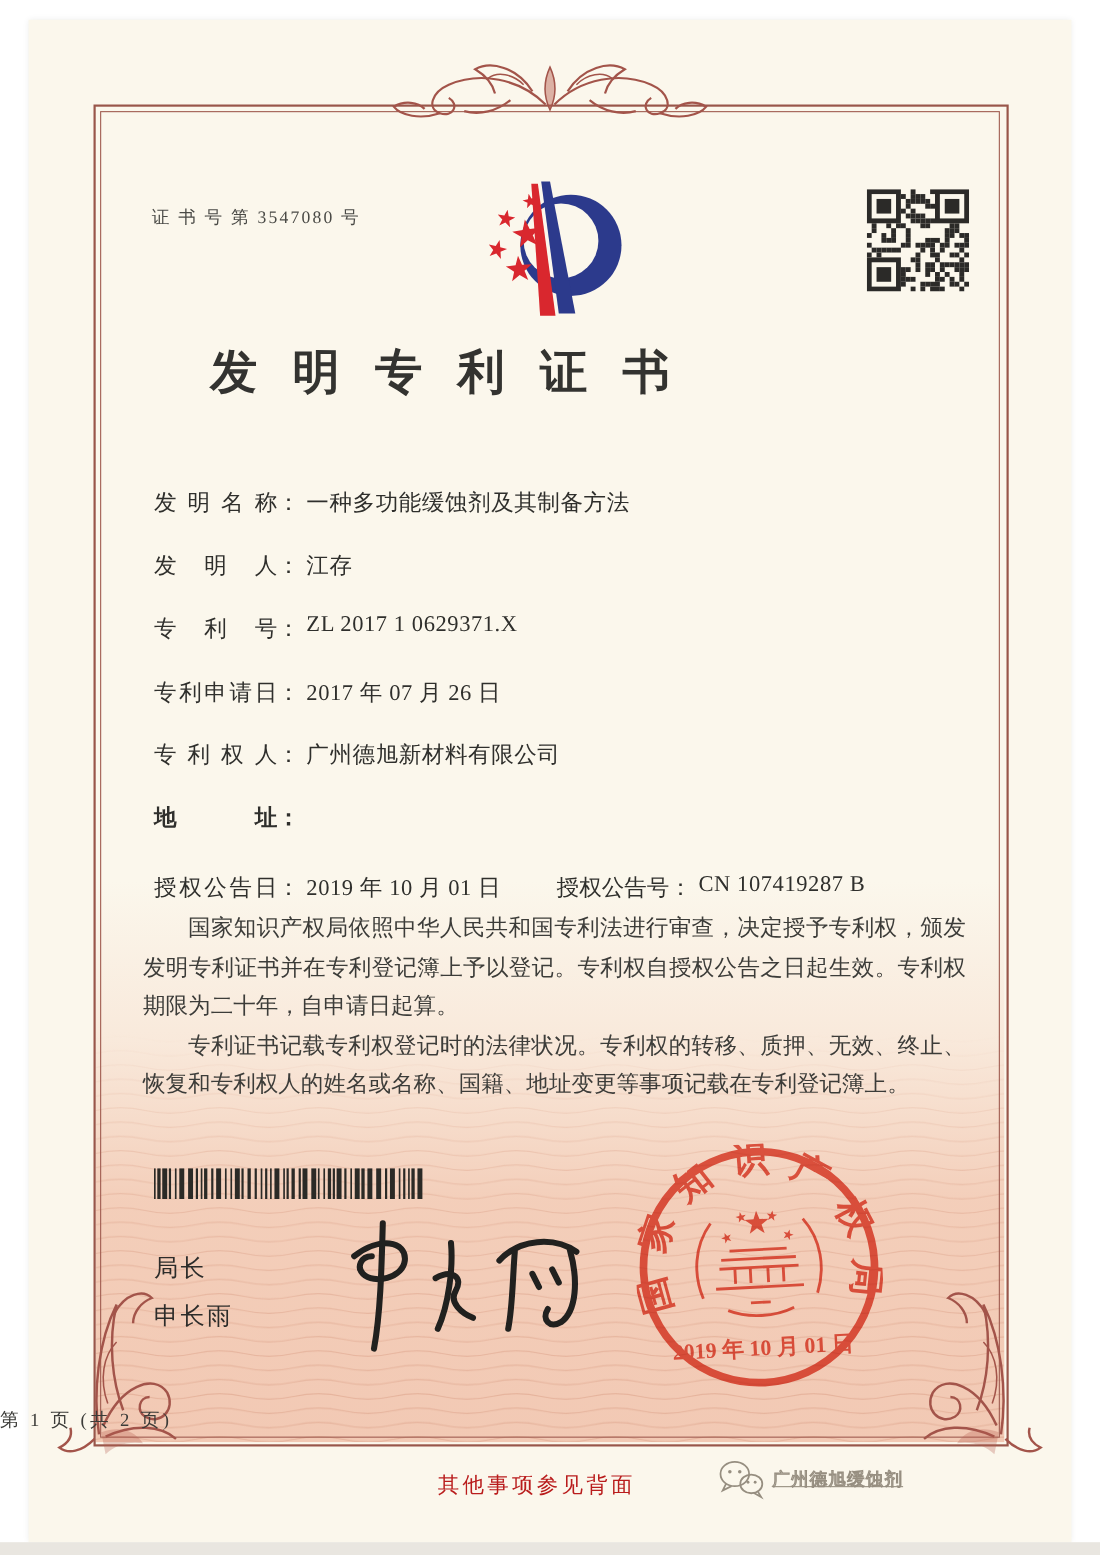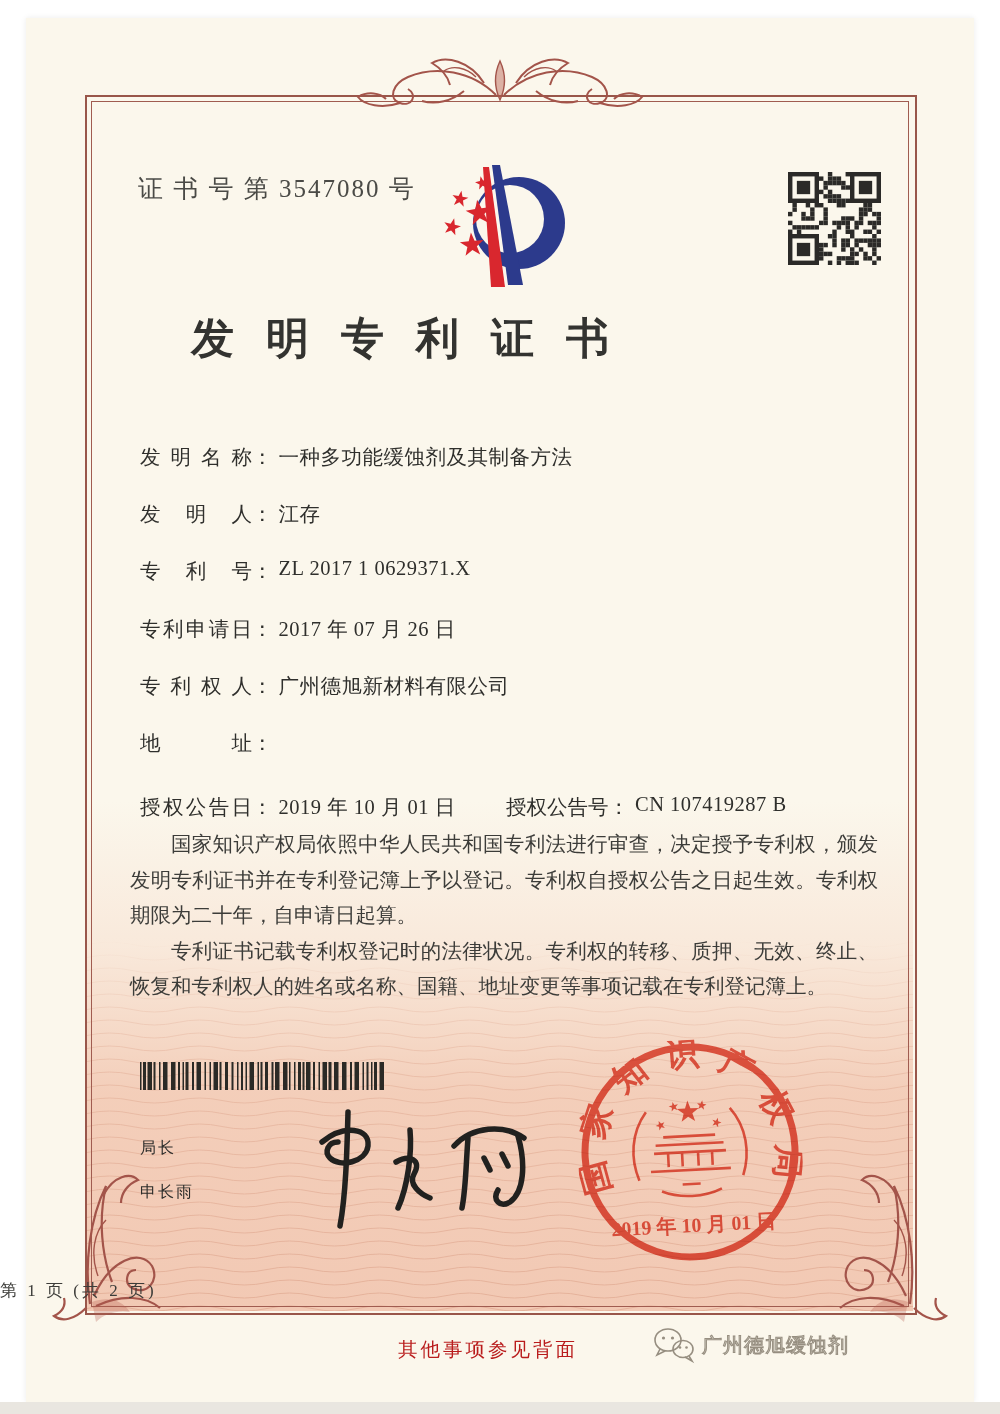--- a/index.html
+++ b/index.html
@@ -23,49 +23,50 @@
       rgba(244,205,185,0) 58%,
       rgba(246,216,198,.45) 70%,
       rgba(243,204,183,.95) 82%,
       #f2c9b4 100%);
   }
   
   .frame-outer{left:85px;top:95px;width:828px;height:1216px;border:2.5px solid #99564a;}
   .frame-inner{left:91px;top:101px;width:816px;height:1204px;border:1.3px solid #a05c50;}
   .deco-svg{left:0;top:0;width:1000px;height:1414px;pointer-events:none;}
 
-  .cert-no{left:138px;top:172px;font-size:25px;color:#4a4a46;letter-spacing:2px;}
+  .cert-no{left:138px;top:188px;font-size:16px;color:#4a4a46;letter-spacing:2px;}
   .title{
     left:0;top:310px;width:800px;text-align:center;
     font-size:43px;font-weight:600;color:#333330;letter-spacing:32px;padding-left:32px;
     box-sizing:border-box;
   }
   .row{left:140px;font-size:20.5px;color:#2f2f2c;white-space:nowrap;}
   .flabel{display:inline-block;width:112px;text-align:justify;text-align-last:justify;vertical-align:top;}
   .colon{display:inline-block;margin-right:6px;vertical-align:top;}
   .fvalue{letter-spacing:.5px;vertical-align:top;}
   .addr-val{display:inline-block;width:616px;white-space:normal;line-height:31px;}
   .addr-val span{display:block;}
   .grant-row{width:780px;}
   .pair2{position:absolute;left:366px;top:0;}
   .paras{
     left:130px;top:827px;width:748px;font-size:20.5px;line-height:35.5px;
     color:#3c3c39;text-align:justify;
   }
   .paras p{margin:0;text-indent:2em;}
   .barcode{left:140px;top:1062px;}
-  .director{left:140px;font-size:16px;color:#2c2c2a;letter-spacing:2px;}
+  .director{left:140px;font-size:22px;color:#2c2c2a;letter-spacing:2px;}
   .sig{left:292px;top:1104px;}
   .seal{left:578px;top:1040px;mix-blend-mode:multiply;transform:rotate(-3deg);}
   .page-indicator{left:0;top:1279px;width:940px;text-align:left;font-size:17px;color:#3c3c39;letter-spacing:3px;}
   .back-note{left:398px;top:1336px;font-size:19.5px;color:#b91c1c;letter-spacing:3px;}
   .watermark{left:652px;top:1326px;display:flex;align-items:center;}
   .wm-text{
-    font-size:20px;letter-spacing:1px;margin-left:6px;
+    font-size:16px;letter-spacing:1px;margin-left:6px;
     color:rgba(150,142,130,.35);
+    text-decoration:underline;
     -webkit-text-stroke:1px #968e80;
   }
   .qr{left:788px;top:172px;}
 </style>
 </head>
 <body>
 
 <div class="abs page-bg"></div>
 <div class="abs tint"></div>
 
@@ -294,21 +295,21 @@
 </div>
 <div class="abs row" style="top:557px;">
   <span class="flabel">专利号</span><span class="colon">：</span><span class="fvalue">ZL 2017 1 0629371.X</span>
 </div>
 <div class="abs row" style="top:615px;">
   <span class="flabel">专利申请日</span><span class="colon">：</span><span class="fvalue">2017 年 07 月 26 日</span>
 </div>
 <div class="abs row" style="top:672px;">
   <span class="flabel">专利权人</span><span class="colon">：</span><span class="fvalue">广州德旭新材料有限公司</span>
 </div>
-<div class="abs row" style="top:729px;">
+<div class="abs row" style="top:729px;font-weight:bold;">
   <span class="flabel">地址</span><span class="colon">：</span><span class="fvalue addr-val"></span>
 </div>
 <div class="abs row grant-row" style="top:793px;">
   <span class="flabel">授权公告日</span><span class="colon">：</span><span class="fvalue">2019 年 10 月 01 日</span>
   <span class="pair2">
     <span>授权公告号</span><span class="colon">：</span><span class="fvalue">CN 107419287 B</span>
   </span>
 </div>
 
 <div class="abs paras">

